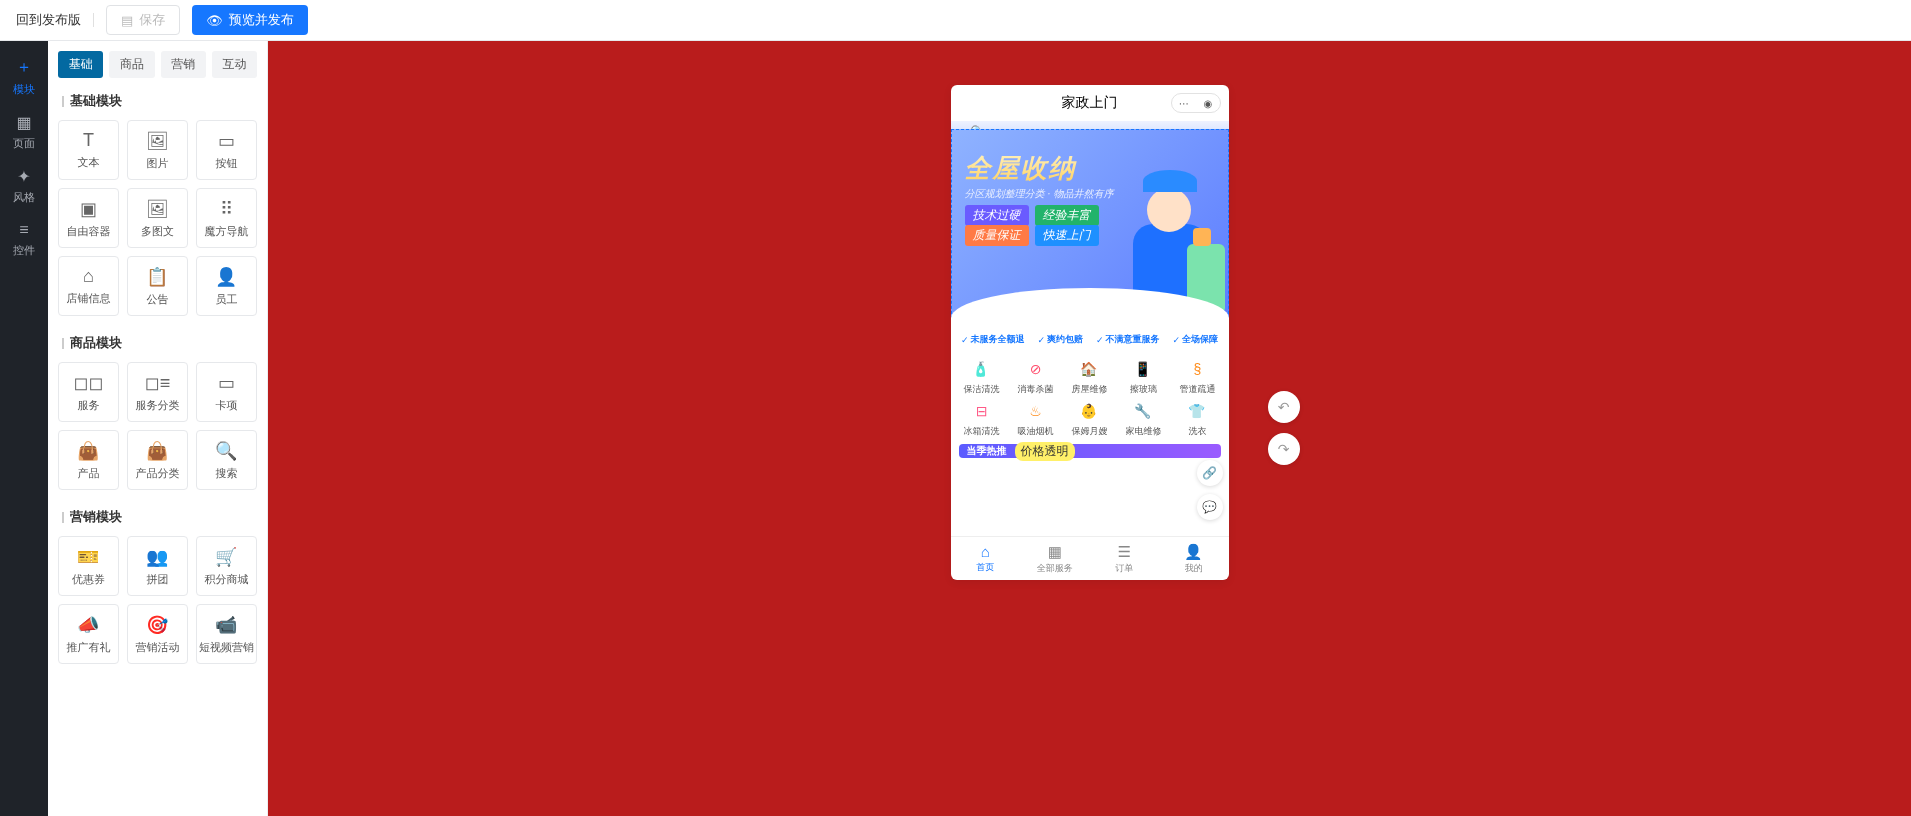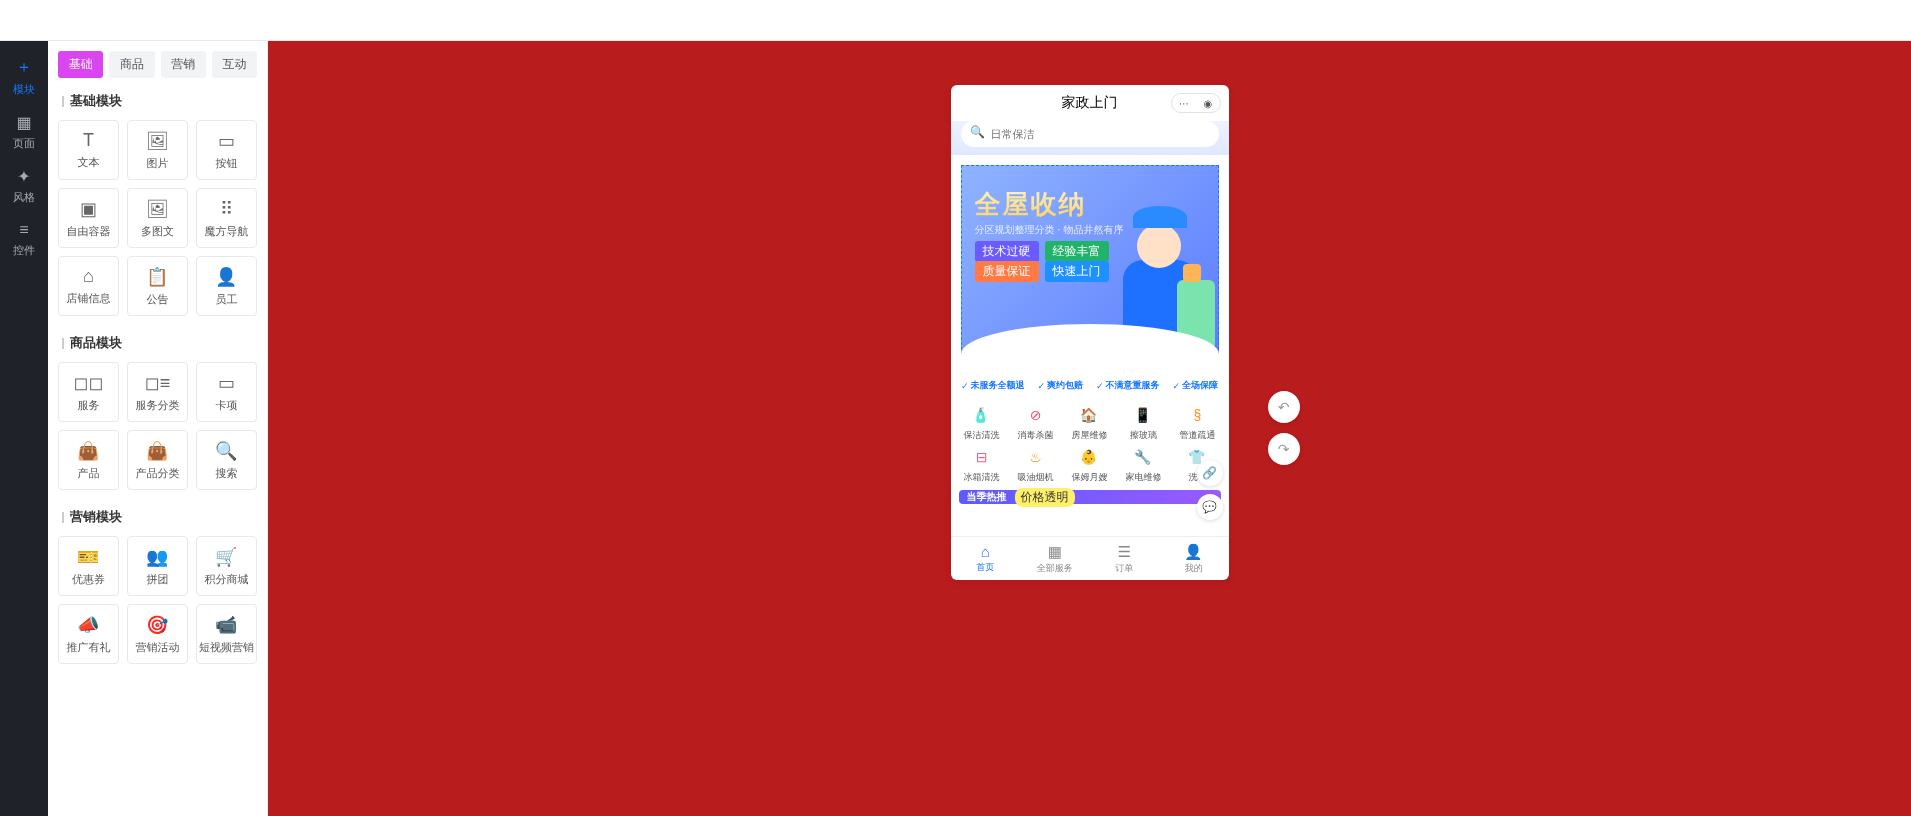--- a/index.html
+++ b/index.html
@@ -40,21 +40,21 @@
 .rail-icon { font-size: 16px; display:block; margin-bottom:4px; }
 
 .module-panel {
   width: 220px; background: #fff; border-right: 1px solid #eceef1; overflow-y: auto; padding: 10px;
 }
 .tab-row { display: flex; gap: 6px; margin-bottom: 14px; }
 .tab-chip {
   flex:1; text-align:center; padding: 5px 0; font-size: 12px; border-radius: 3px;
   background: #f2f3f5; color: #555; cursor:pointer;
 }
-.tab-chip.active { background: #d946ef; color: #fff; }
+.tab-chip.active { background: #0369a1; color: #fff; }
 .section-title { font-size: 13px; font-weight: 600; color: #333; margin: 8px 0 10px 4px; position:relative; padding-left:8px;}
 .section-title:before { content:""; position:absolute; left:0; top:4px; width:2px; height:11px; background:#ccc;}
 .module-grid { display: grid; grid-template-columns: repeat(3, 1fr); gap: 8px; margin-bottom: 18px; }
 .module-card {
   border: 1px solid #e6e8eb; border-radius: 4px; height: 60px;
   display: flex; flex-direction: column; align-items: center; justify-content: center; gap:4px;
   font-size: 11px; color: #555; cursor:pointer; background:#fff;
 }
 .module-card .mi { font-size: 18px; color:#666; }
 
@@ -75,22 +75,22 @@
   display:flex; align-items:center; justify-content:space-around; font-size:10px; color:#555;
 }
 .search-wrap { padding: 0 10px 8px; background: linear-gradient(180deg,#eef2ff,#dfe8ff);}
 .search-box {
   width:100%; height:26px; border-radius:20px; background:#fff; border:none;
   font-size:11px; padding:0 12px 0 30px; color:#999;
 }
 .search-wrap { position:relative;}
 .search-ic { position:absolute; left:20px; top:4px; font-size:12px; color:#bbb;}
 .banner {
-  margin: 10px; height: 198px; background: linear-gradient(135deg,#8fb3ff,#5c7cff);
-  position:relative; overflow:hidden; border-bottom:3px solid #fff;
+  margin: 0; height: 198px; background: linear-gradient(135deg,#8fb3ff,#5c7cff);
+  position:relative; overflow:hidden; border-bottom:3px solid #fff;font-style:italic;
 }
 .banner-select-border {
   position:absolute; inset:0; border:1px dashed #1677ff; pointer-events:none;
 }
 .banner-title {
   position:absolute; left:14px; top:22px; font-size:26px; font-weight:800;
   background: linear-gradient(180deg,#fff3c2,#ffcf5a); -webkit-background-clip:text; color:transparent;
   letter-spacing:2px;
 }
 .banner-sub { position:absolute; left:14px; top:58px; font-size:10px; color:#e8eeff; }
@@ -151,20 +151,32 @@
   display:flex; align-items:center; justify-content:center; font-size:12px; color:#666;
 }
 
 
 .module-panel::-webkit-scrollbar{width:6px;} .module-panel::-webkit-scrollbar-thumb{background:#ddd;border-radius:3px;}
 </style>
 </head>
 <body>
 
 <div class="header">
+  <div class="header-right">
+    <span class="release-link">回到发布版</span>
+    <span class="divider-v"></span>
+    <button class="save-btn">
+      <span>▤</span>
+      <span>保存</span>
+    </button>
+    <button class="publish-btn">
+      <span>👁</span>
+      <span>预览并发布</span>
+    </button>
+  </div>
 </div>
 
 <div class="body">
 
   <div class="left-rail">
     <div class="rail-item active">
       <span class="rail-icon">＋</span>
       <span>模块</span>
     </div>
     <div class="rail-item">
@@ -292,21 +304,20 @@
       <div class="phone-head">
         <span>家政上门</span>
         <div class="capsule">
           <span>⋯</span>
           <span>◉</span>
         </div>
       </div>
 
       <div class="search-wrap">
         <span class="search-ic">🔍</span>
-        <input class="search-box" placeholder="日常保洁" style="">
       </div>
 
       <div class="banner">
         <div class="banner-select-border"></div>
         <div class="banner-title">全屋收纳</div>
         <div class="banner-sub">分区规划整理分类 · 物品井然有序</div>
         <div class="tag-row">
           <span class="tag p1">技术过硬</span>
           <span class="tag p2">经验丰富</span>
         </div>

